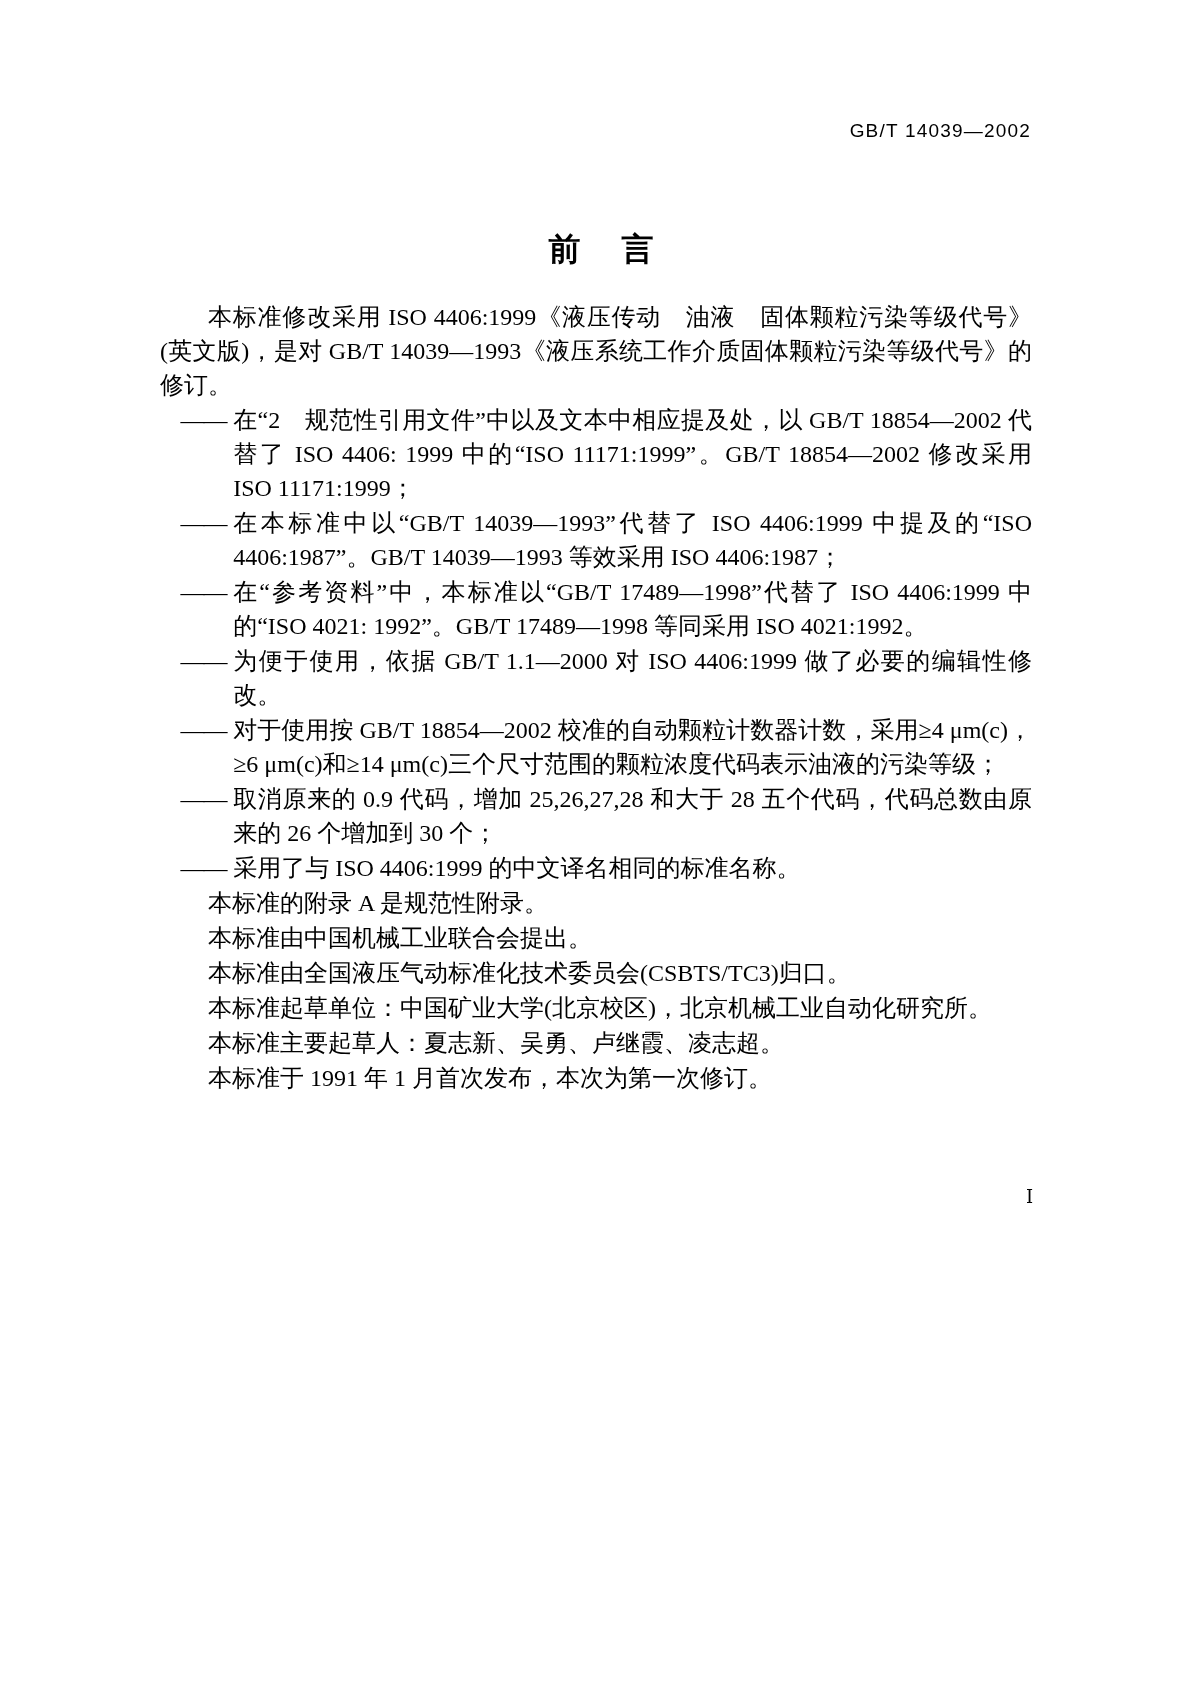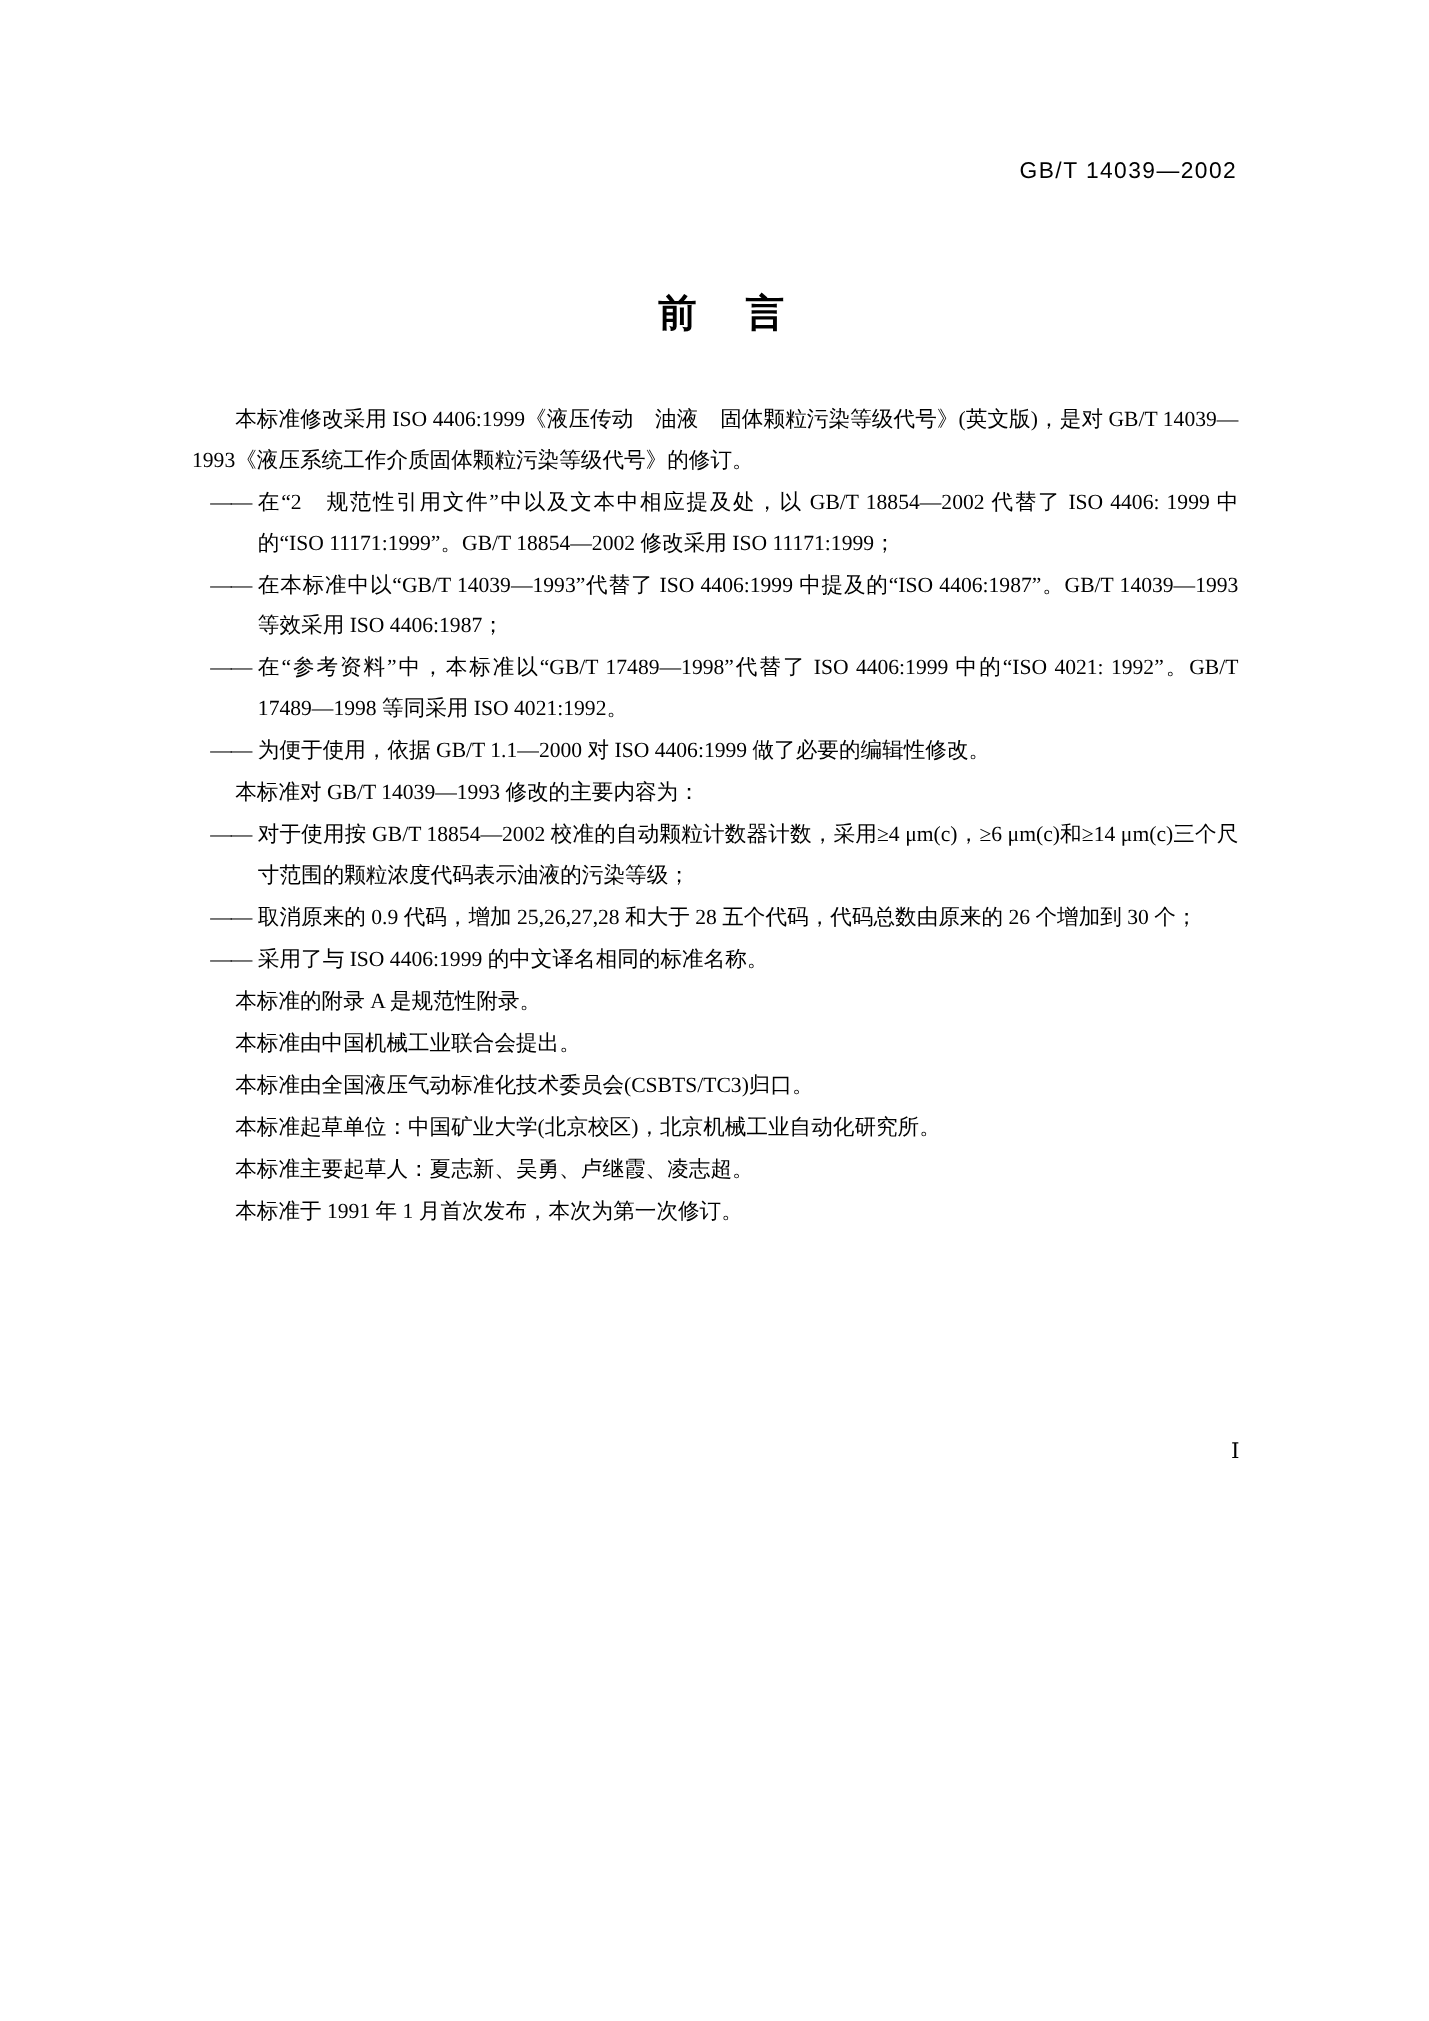--- a/index.html
+++ b/index.html
@@ -4,21 +4,21 @@
 <style>
   html, body {
     margin: 0;
     padding: 0;
     background: #ffffff;
   }
   .page {
     position: relative;
     width: 1191px;
     height: 1312px;
-    margin: 12px auto;
+    margin: 0 auto;
     background: #ffffff;
     font-family: "Liberation Serif", "DejaVu Serif", serif;
     color: #000000;
     overflow: hidden;
   }
   .header-code {
     position: absolute;
     top: 120px;
     right: 160px;
     font-family: "Liberation Sans", sans-serif;
@@ -37,24 +37,24 @@
     font-weight: bold;
     letter-spacing: 1px;
     font-family: Liberation Sans, sans-serif;
   }
   .doc-title .gap {
     display: inline-block;
     width: 40px;
   }
   .body-area {
     position: absolute;
-    top: 320px;
+    top: 300px;
     left: 160px;
     width: 872px;
-    font-size: 18px;
+    font-size: 24px;
     line-height: 34px;
     text-align: justify;
   }
   p {
     margin: 0;
     padding: 0;
   }
   .para {
     text-indent: 2em;
     margin-bottom: 1px;
@@ -103,21 +103,20 @@
     </div>
     <div class="dash-item">
       <span class="dash">——</span>
       <span>在“参考资料”中，本标准以“GB/T 17489—1998”代替了 ISO 4406:1999 中的“ISO 4021: 1992”。GB/T 17489—1998 等同采用 ISO 4021:1992。</span>
     </div>
     <div class="dash-item">
       <span class="dash">——</span>
       <span>为便于使用，依据 GB/T 1.1—2000 对 ISO 4406:1999 做了必要的编辑性修改。</span>
     </div>
 
-    <p class="para">本标准对 GB/T 14039—1993 修改的主要内容为：</p>
 
     <div class="dash-item">
       <span class="dash">——</span>
       <span>对于使用按 GB/T 18854—2002 校准的自动颗粒计数器计数，采用≥4 μm(c)，≥6 μm(c)和≥14 μm(c)三个尺寸范围的颗粒浓度代码表示油液的污染等级；</span>
     </div>
     <div class="dash-item">
       <span class="dash">——</span>
       <span>取消原来的 0.9 代码，增加 25,26,27,28 和大于 28 五个代码，代码总数由原来的 26 个增加到 30 个；</span>
     </div>
     <div class="dash-item">

